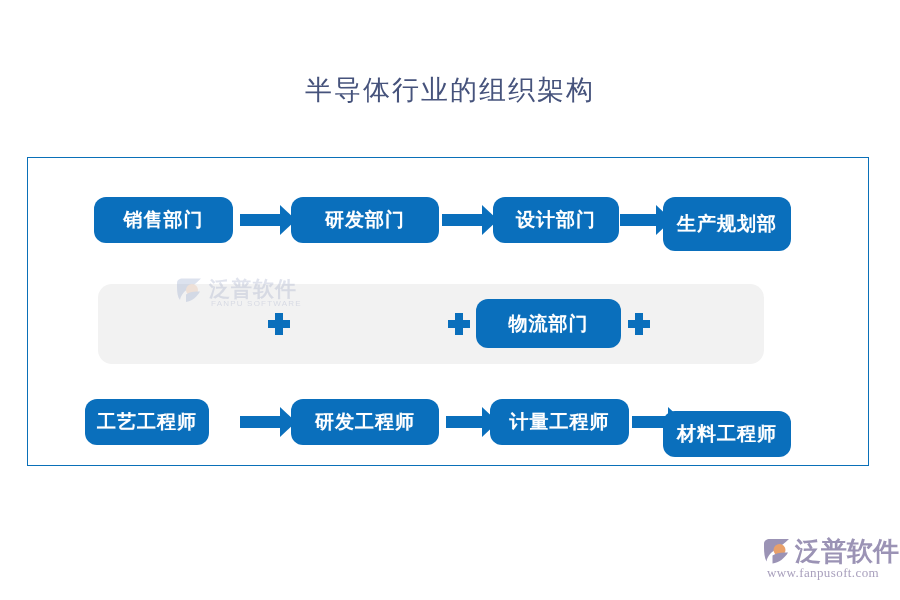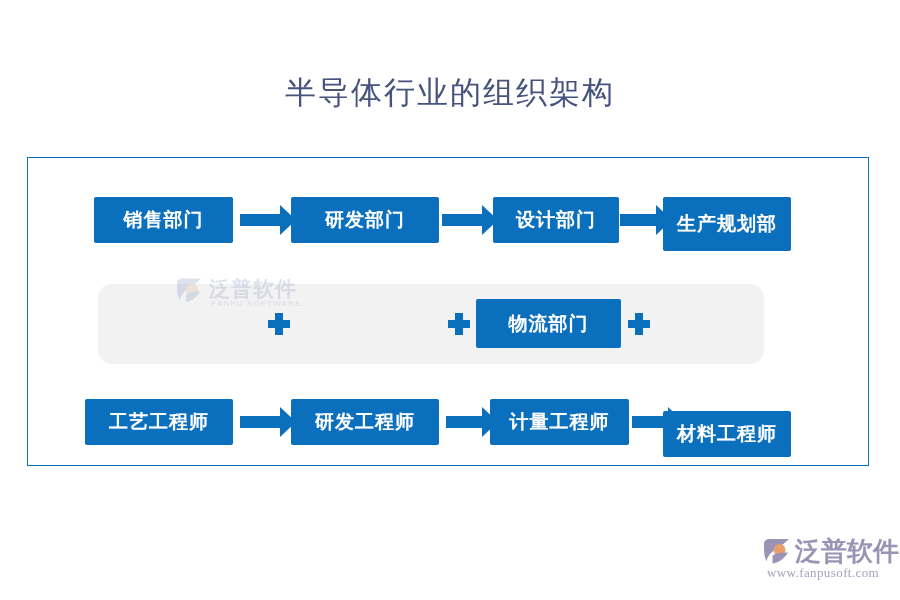--- a/index.html
+++ b/index.html
@@ -24,21 +24,21 @@
   }
 
   
   #page-title {
     position: absolute;
     left: 0;
     top: 72px;
     width: 900px;
     text-align: center;
     font-family: "Liberation Serif", "DejaVu Serif", serif;
-    font-size: 31px;
+    font-size: 27px;
     font-weight: 500;
     letter-spacing: 2px;
     color: #46537c;
     white-space: nowrap;
   }
 
   
   #diagram-frame {
     position: absolute;
     left: 27px;
@@ -47,21 +47,21 @@
     height: 309px;
     border: 1.5px solid #0a70b8;
     box-sizing: border-box;
     background: transparent;
   }
 
   
   .node-box {
     position: absolute;
     background: #0a6fbc;
-    border-radius: 2px;
+    border-radius: 12px;
     color: #ffffff;
     font-family: "Liberation Serif", "DejaVu Serif", serif;
     font-weight: bold;
     font-size: 19px;
     letter-spacing: 1px;
     display: flex;
     align-items: center;
     justify-content: center;
     box-sizing: border-box;
     white-space: nowrap;
@@ -248,21 +248,21 @@
     </div>
 
     <div class="node-box" style="left:448px; top:141px; width:145px; height:49px;">物流部门</div>
 
     <div class="plus-sign" style="left:600px; top:155px;">
       <div class="bar-h"></div>
       <div class="bar-v"></div>
     </div>
 
 
-    <div class="node-box" style="left:57px; top:241px; width:148px; height:46px;">工艺工程师</div>
+    <div class="node-box" style="left:57px; top:241px; width:124px; height:46px;">工艺工程师</div>
 
     <div class="block-arrow" style="left:212px; top:249px; width:56px;">
       <div class="shaft" style="width:42px;"></div>
       <div class="head"></div>
     </div>
 
     <div class="node-box" style="left:263px; top:241px; width:148px; height:46px;">研发工程师</div>
 
     <div class="block-arrow" style="left:418px; top:249px; width:52px;">
       <div class="shaft" style="width:38px;"></div>

